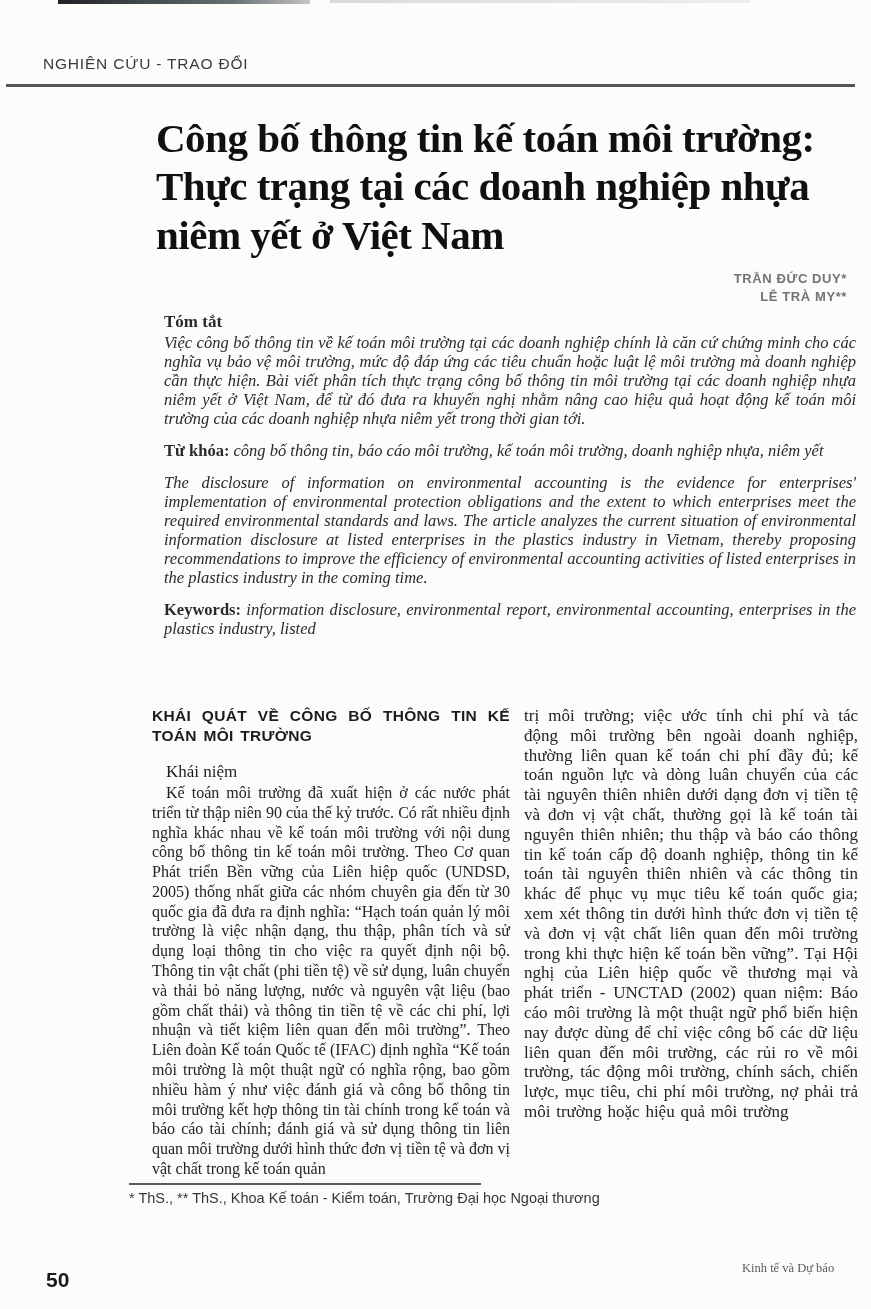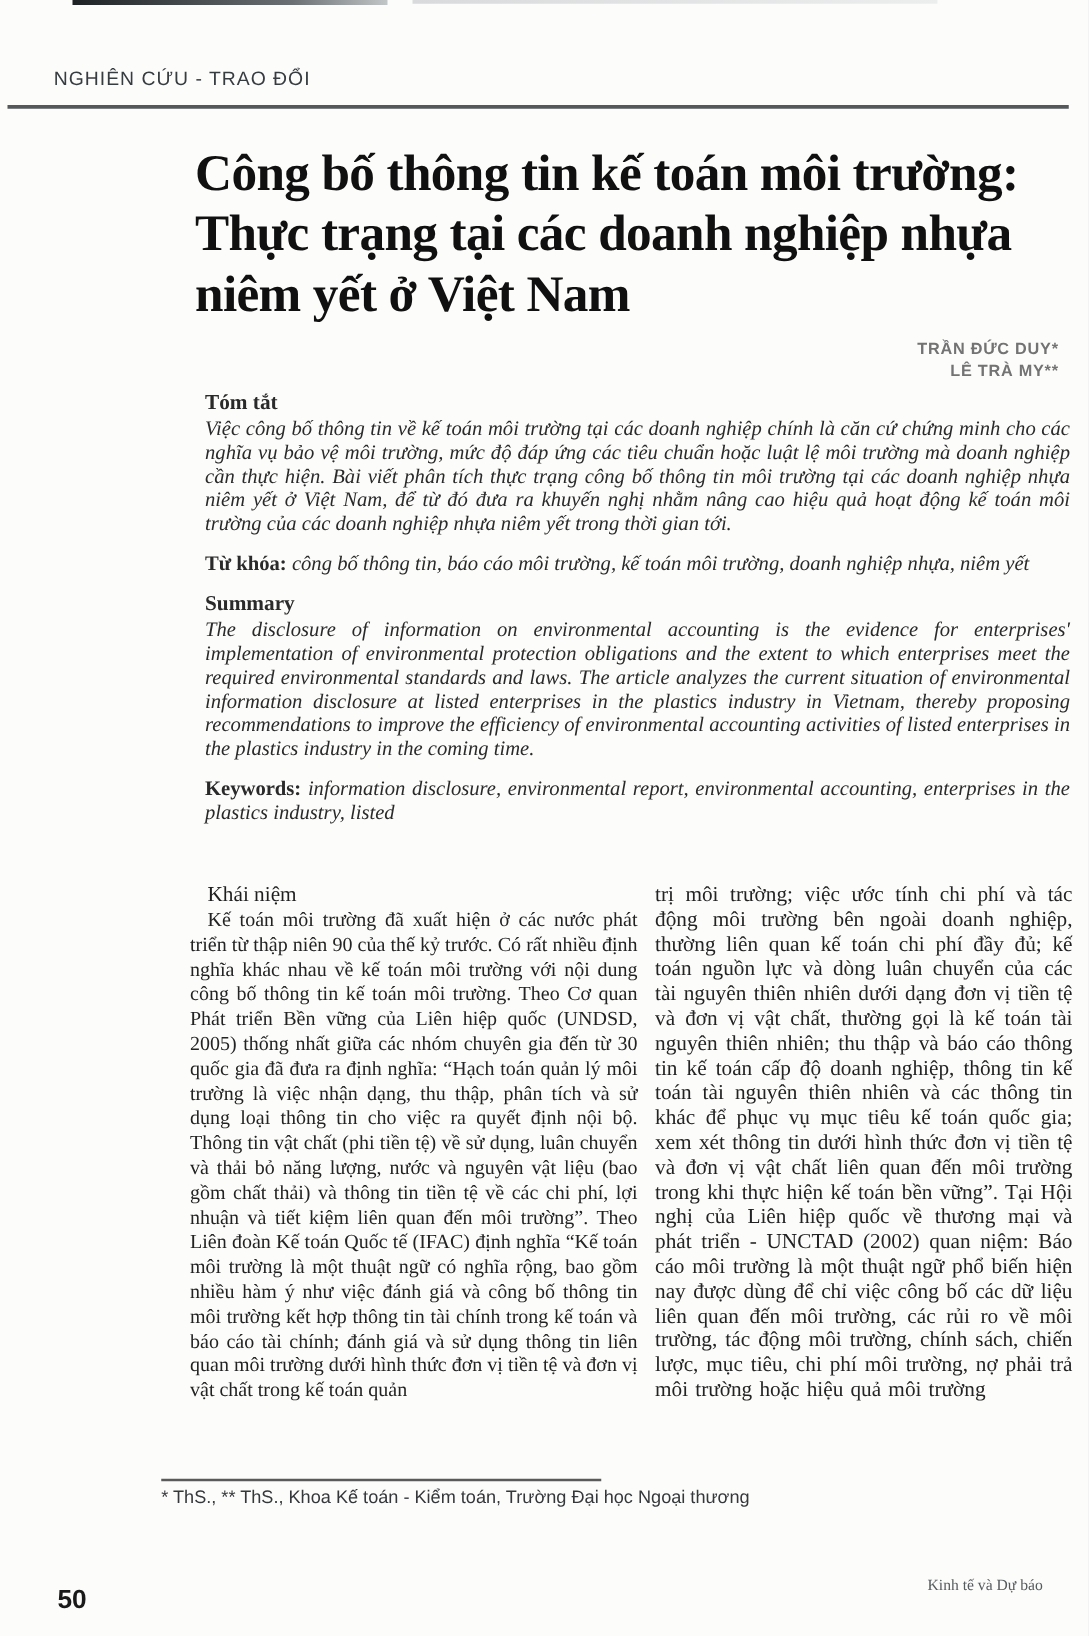--- a/index.html
+++ b/index.html
@@ -104,28 +104,28 @@
     <div>TRẦN ĐỨC DUY*</div>
     <div>LÊ TRÀ MY**</div>
   </div>
 
   <div class="abstract-block">
     <div class="ab-label">Tóm tắt</div>
     <p class="ab-text">Việc công bố thông tin về kế toán môi trường tại các doanh nghiệp chính là căn cứ chứng minh cho các nghĩa vụ bảo vệ môi trường, mức độ đáp ứng các tiêu chuẩn hoặc luật lệ môi trường mà doanh nghiệp cần thực hiện. Bài viết phân tích thực trạng công bố thông tin môi trường tại các doanh nghiệp nhựa niêm yết ở Việt Nam, để từ đó đưa ra khuyến nghị nhằm nâng cao hiệu quả hoạt động kế toán môi trường của các doanh nghiệp nhựa niêm yết trong thời gian tới.</p>
 
     <p class="kw"><span class="kw-label">Từ khóa:</span> <span>công bố thông tin, báo cáo môi trường, kế toán môi trường, doanh nghiệp nhựa, niêm yết</span></p>
 
-    <div class="ab-label sum">Summary</div>
     <p class="ab-text">The disclosure of information on environmental accounting is the evidence for enterprises' implementation of environmental protection obligations and the extent to which enterprises meet the required environmental standards and laws. The article analyzes the current situation of environmental information disclosure at listed enterprises in the plastics industry in Vietnam, thereby proposing recommendations to improve the efficiency of environmental accounting activities of listed enterprises in the plastics industry in the coming time.</p>
 
     <p class="kw"><span class="kw-label">Keywords:</span> <span>information disclosure, environmental report, environmental accounting, enterprises in the plastics industry, listed</span></p>
   </div>
 
   <div class="columns">
     <div class="col-left">
+      <h2 class="section-heading">KHÁI QUÁT VỀ CÔNG BỐ THÔNG TIN KẾ TOÁN MÔI TRƯỜNG</h2>
       <h3 class="subsection-heading">Khái niệm</h3>
       <p class="body-text indent">Kế toán môi trường đã xuất hiện ở các nước phát triển từ thập niên 90 của thế kỷ trước. Có rất nhiều định nghĩa khác nhau về kế toán môi trường với nội dung công bố thông tin kế toán môi trường. Theo Cơ quan Phát triển Bền vững của Liên hiệp quốc (UNDSD, 2005) thống nhất giữa các nhóm chuyên gia đến từ 30 quốc gia đã đưa ra định nghĩa: “Hạch toán quản lý môi trường là việc nhận dạng, thu thập, phân tích và sử dụng loại thông tin cho việc ra quyết định nội bộ. Thông tin vật chất (phi tiền tệ) về sử dụng, luân chuyển và thải bỏ năng lượng, nước và nguyên vật liệu (bao gồm chất thải) và thông tin tiền tệ về các chi phí, lợi nhuận và tiết kiệm liên quan đến môi trường”. Theo Liên đoàn Kế toán Quốc tế (IFAC) định nghĩa “Kế toán môi trường là một thuật ngữ có nghĩa rộng, bao gồm nhiều hàm ý như việc đánh giá và công bố thông tin môi trường kết hợp thông tin tài chính trong kế toán và báo cáo tài chính; đánh giá và sử dụng thông tin liên quan môi trường dưới hình thức đơn vị tiền tệ và đơn vị vật chất trong kế toán quản</p>
     </div>
     <div class="col-right">
       <p class="body-text">trị môi trường; việc ước tính chi phí và tác động môi trường bên ngoài doanh nghiệp, thường liên quan kế toán chi phí đầy đủ; kế toán nguồn lực và dòng luân chuyển của các tài nguyên thiên nhiên dưới dạng đơn vị tiền tệ và đơn vị vật chất, thường gọi là kế toán tài nguyên thiên nhiên; thu thập và báo cáo thông tin kế toán cấp độ doanh nghiệp, thông tin kế toán tài nguyên thiên nhiên và các thông tin khác để phục vụ mục tiêu kế toán quốc gia; xem xét thông tin dưới hình thức đơn vị tiền tệ và đơn vị vật chất liên quan đến môi trường trong khi thực hiện kế toán bền vững”. Tại Hội nghị của Liên hiệp quốc về thương mại và phát triển - UNCTAD (2002) quan niệm: Báo cáo môi trường là một thuật ngữ phổ biến hiện nay được dùng để chỉ việc công bố các dữ liệu liên quan đến môi trường, các rủi ro về môi trường, tác động môi trường, chính sách, chiến lược, mục tiêu, chi phí môi trường, nợ phải trả môi trường hoặc hiệu quả môi trường</p>
     </div>
   </div>
 
   <div class="footnote-area">
     <div class="footnote-rule"></div>

